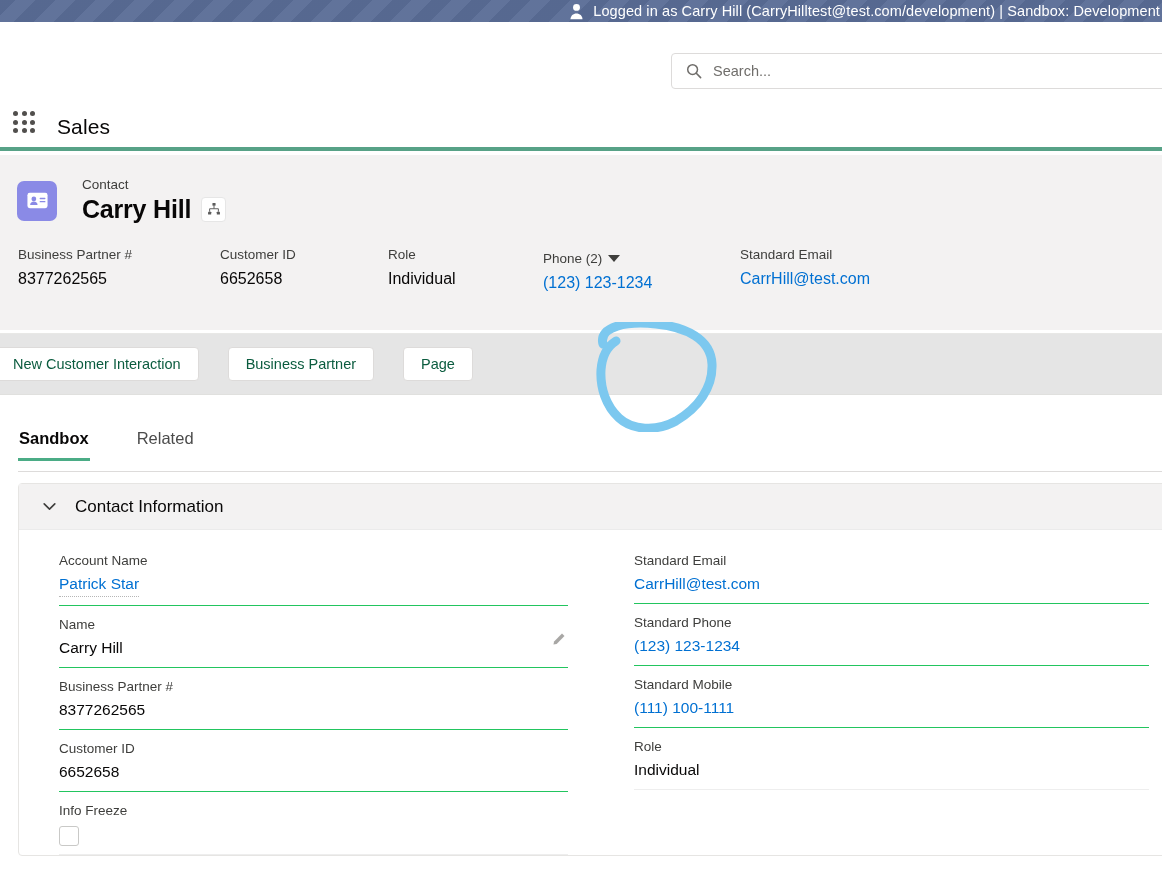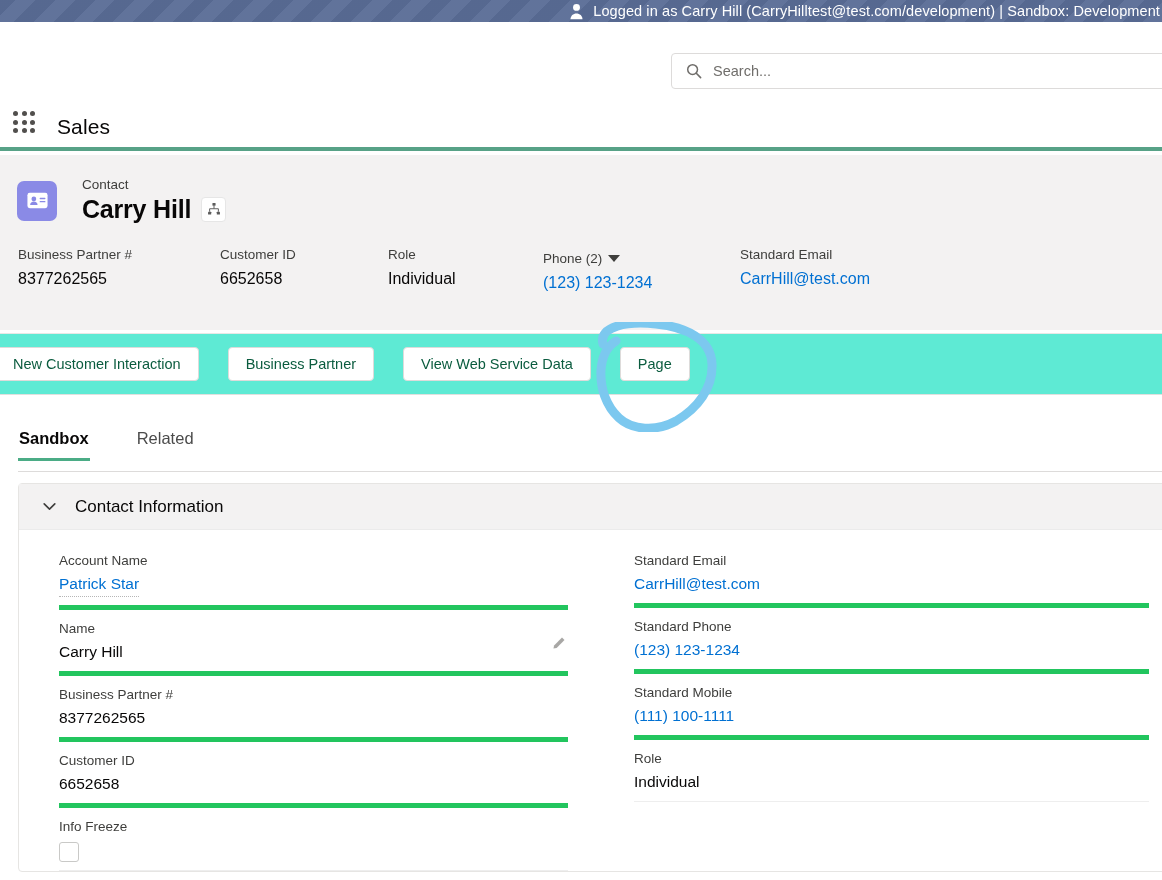--- a/index.html
+++ b/index.html
@@ -111,21 +111,21 @@
   .hl-field { display: flex; flex-direction: column; }
   .hl-label { font-size: 13.5px; color: #3e3e3c; line-height: 17px; display: flex; align-items: center; gap: 6px; }
   .hl-value { font-size: 16px; color: #080707; line-height: 22px; margin-top: 5px; }
   .hl-value.lnk { color: #0070d2; }
   .caret-dn { width: 0; height: 0; border-left: 6px solid transparent; border-right: 6px solid transparent; border-top: 7px solid #3e3e3c; display:block; }
 
   
   .action-strip {
     position: absolute; top: 333px; left: 0;
     width: 1162px; height: 62px;
-    background: #5eead4;
+    background: #e5e5e5;
     border-top: 1px solid #e8e8e6;
     border-bottom: 1px solid #e0e0de;
     display: flex; align-items: center;
   }
   .act-btn {
     height: 34px;
     border: 1px solid #dddbda; border-radius: 4px;
     background: #ffffff;
     color: #0b5c3f;
     font-size: 14.5px; font-family: "Liberation Sans", sans-serif;
@@ -182,21 +182,21 @@
     padding-left: 22px;
     border-bottom: 1px solid #ebebeb;
   }
   .sec-chev { width: 17px; height: 17px; display: block; }
   .sec-title { font-size: 17px; color: #080707; }
 
   .grid { display: flex; padding: 12px 0 0 0; }
   .col { width: 50%; padding: 0 36px 0 40px; }
   .col.right { padding-left: 30px; padding-right: 40px; }
   .frow {
-    border-bottom: 5px solid #22c55e;
+    border-bottom: 1px solid #22c55e;
     padding: 10px 0 8px 0;
     position: relative;
     display: flex; flex-direction: column;
   }
   .frow:last-child { border-bottom: 1px solid #eeeeee; }
   .flabel { font-size: 13.5px; color: #3e3e3c; line-height: 17px; }
   .fvalue { font-size: 15.5px; color: #080707; line-height: 22px; margin-top: 4px; }
   .fvalue.lnk { color: #0070d2; }
   .fvalue.lnk.dotted { border-bottom: 1px dotted #b6b6b6; align-self: flex-start; padding-bottom: 1px; }
   .pencil { position: absolute; right: 2px; top: 26px; width: 15px; height: 15px; display:block; opacity: .6; }
@@ -301,21 +301,20 @@
           <span>Standard Email</span>
         </div>
       <div class="hl-value lnk">CarrHill@test.com</div>
     </div>
   </div>
 </div>
 
 <div class="action-strip">
   <button class="act-btn first">New Customer Interaction</button>
   <button class="act-btn">Business Partner</button>
-  <button class="act-btn">View Web Service Data</button>
   <button class="act-btn">Page</button>
 </div>
 
 <svg class="annot" viewBox="0 0 150 110">
   <path d="M23 22 C 18 4, 48 -1, 76 2 C 106 5, 131 17, 132 42
            C 133 66, 118 86, 96 99 C 76 110, 52 108, 39 96
            C 26 84, 20 66, 21 48 C 22 34, 28 24, 36 19" fill="none" stroke="#7cc8ef" stroke-width="9" stroke-linecap="round" stroke-linejoin="round"></path>
 </svg>
 
 <div class="detail-tabs">

